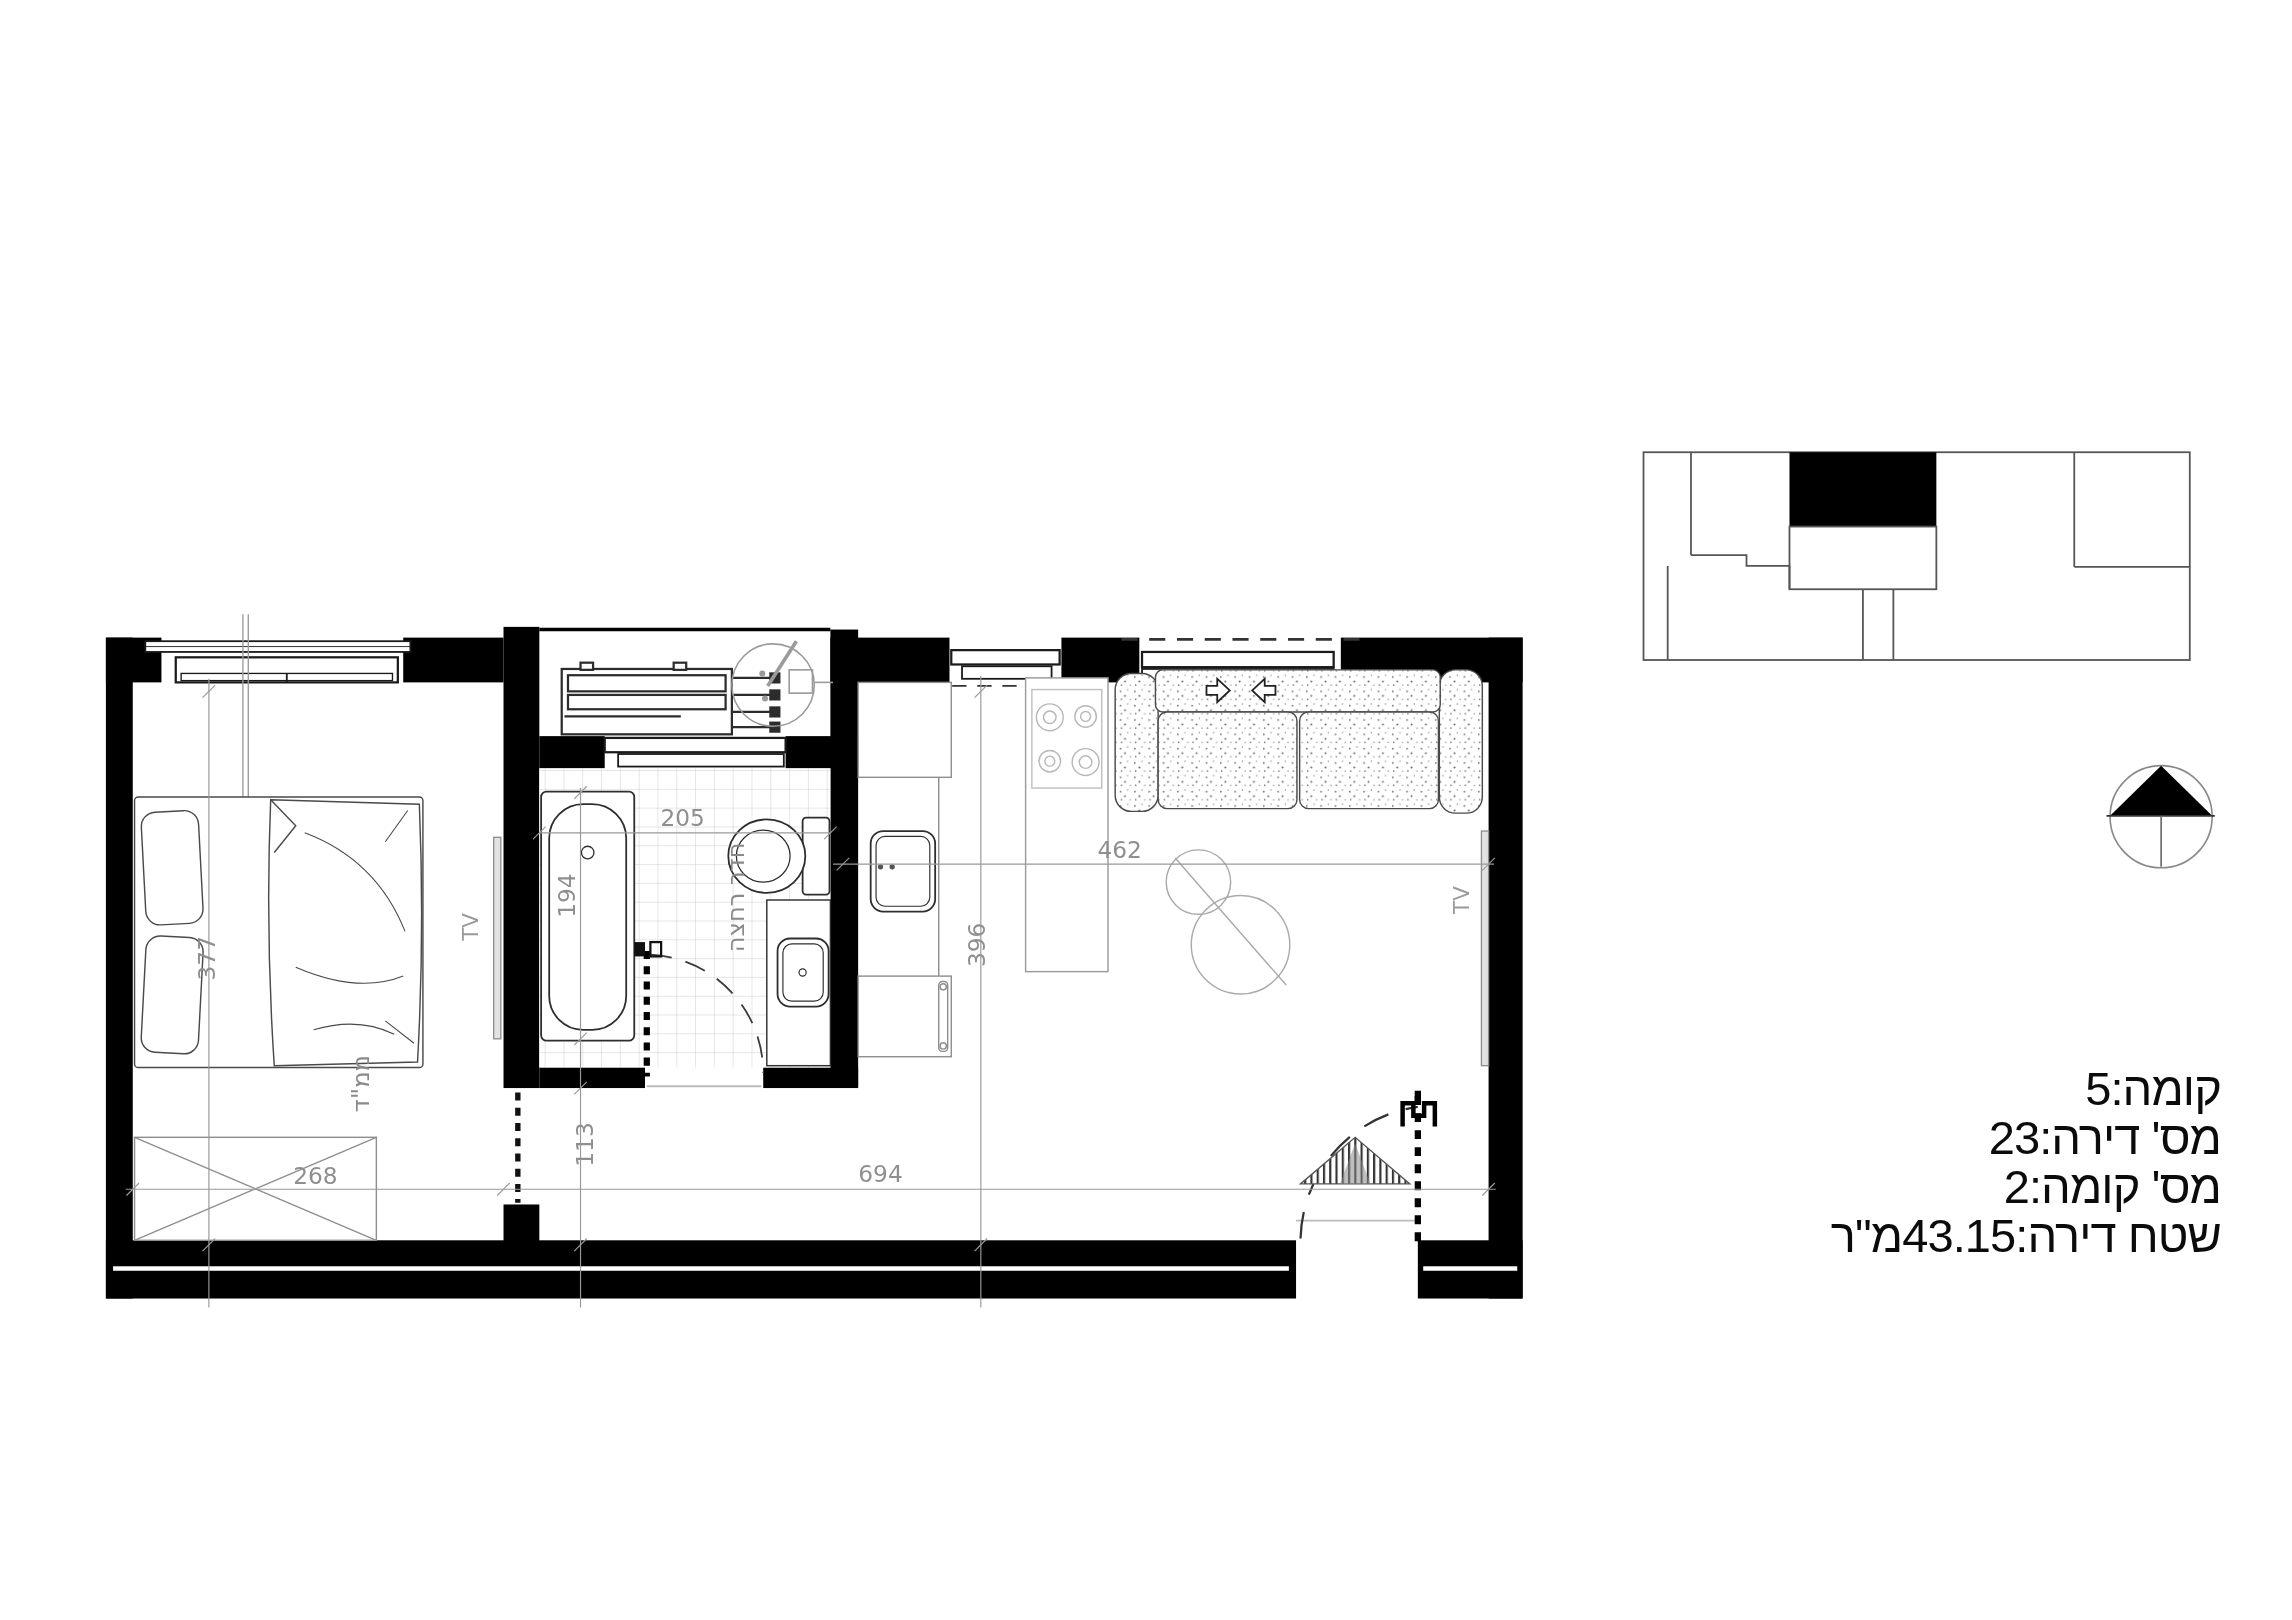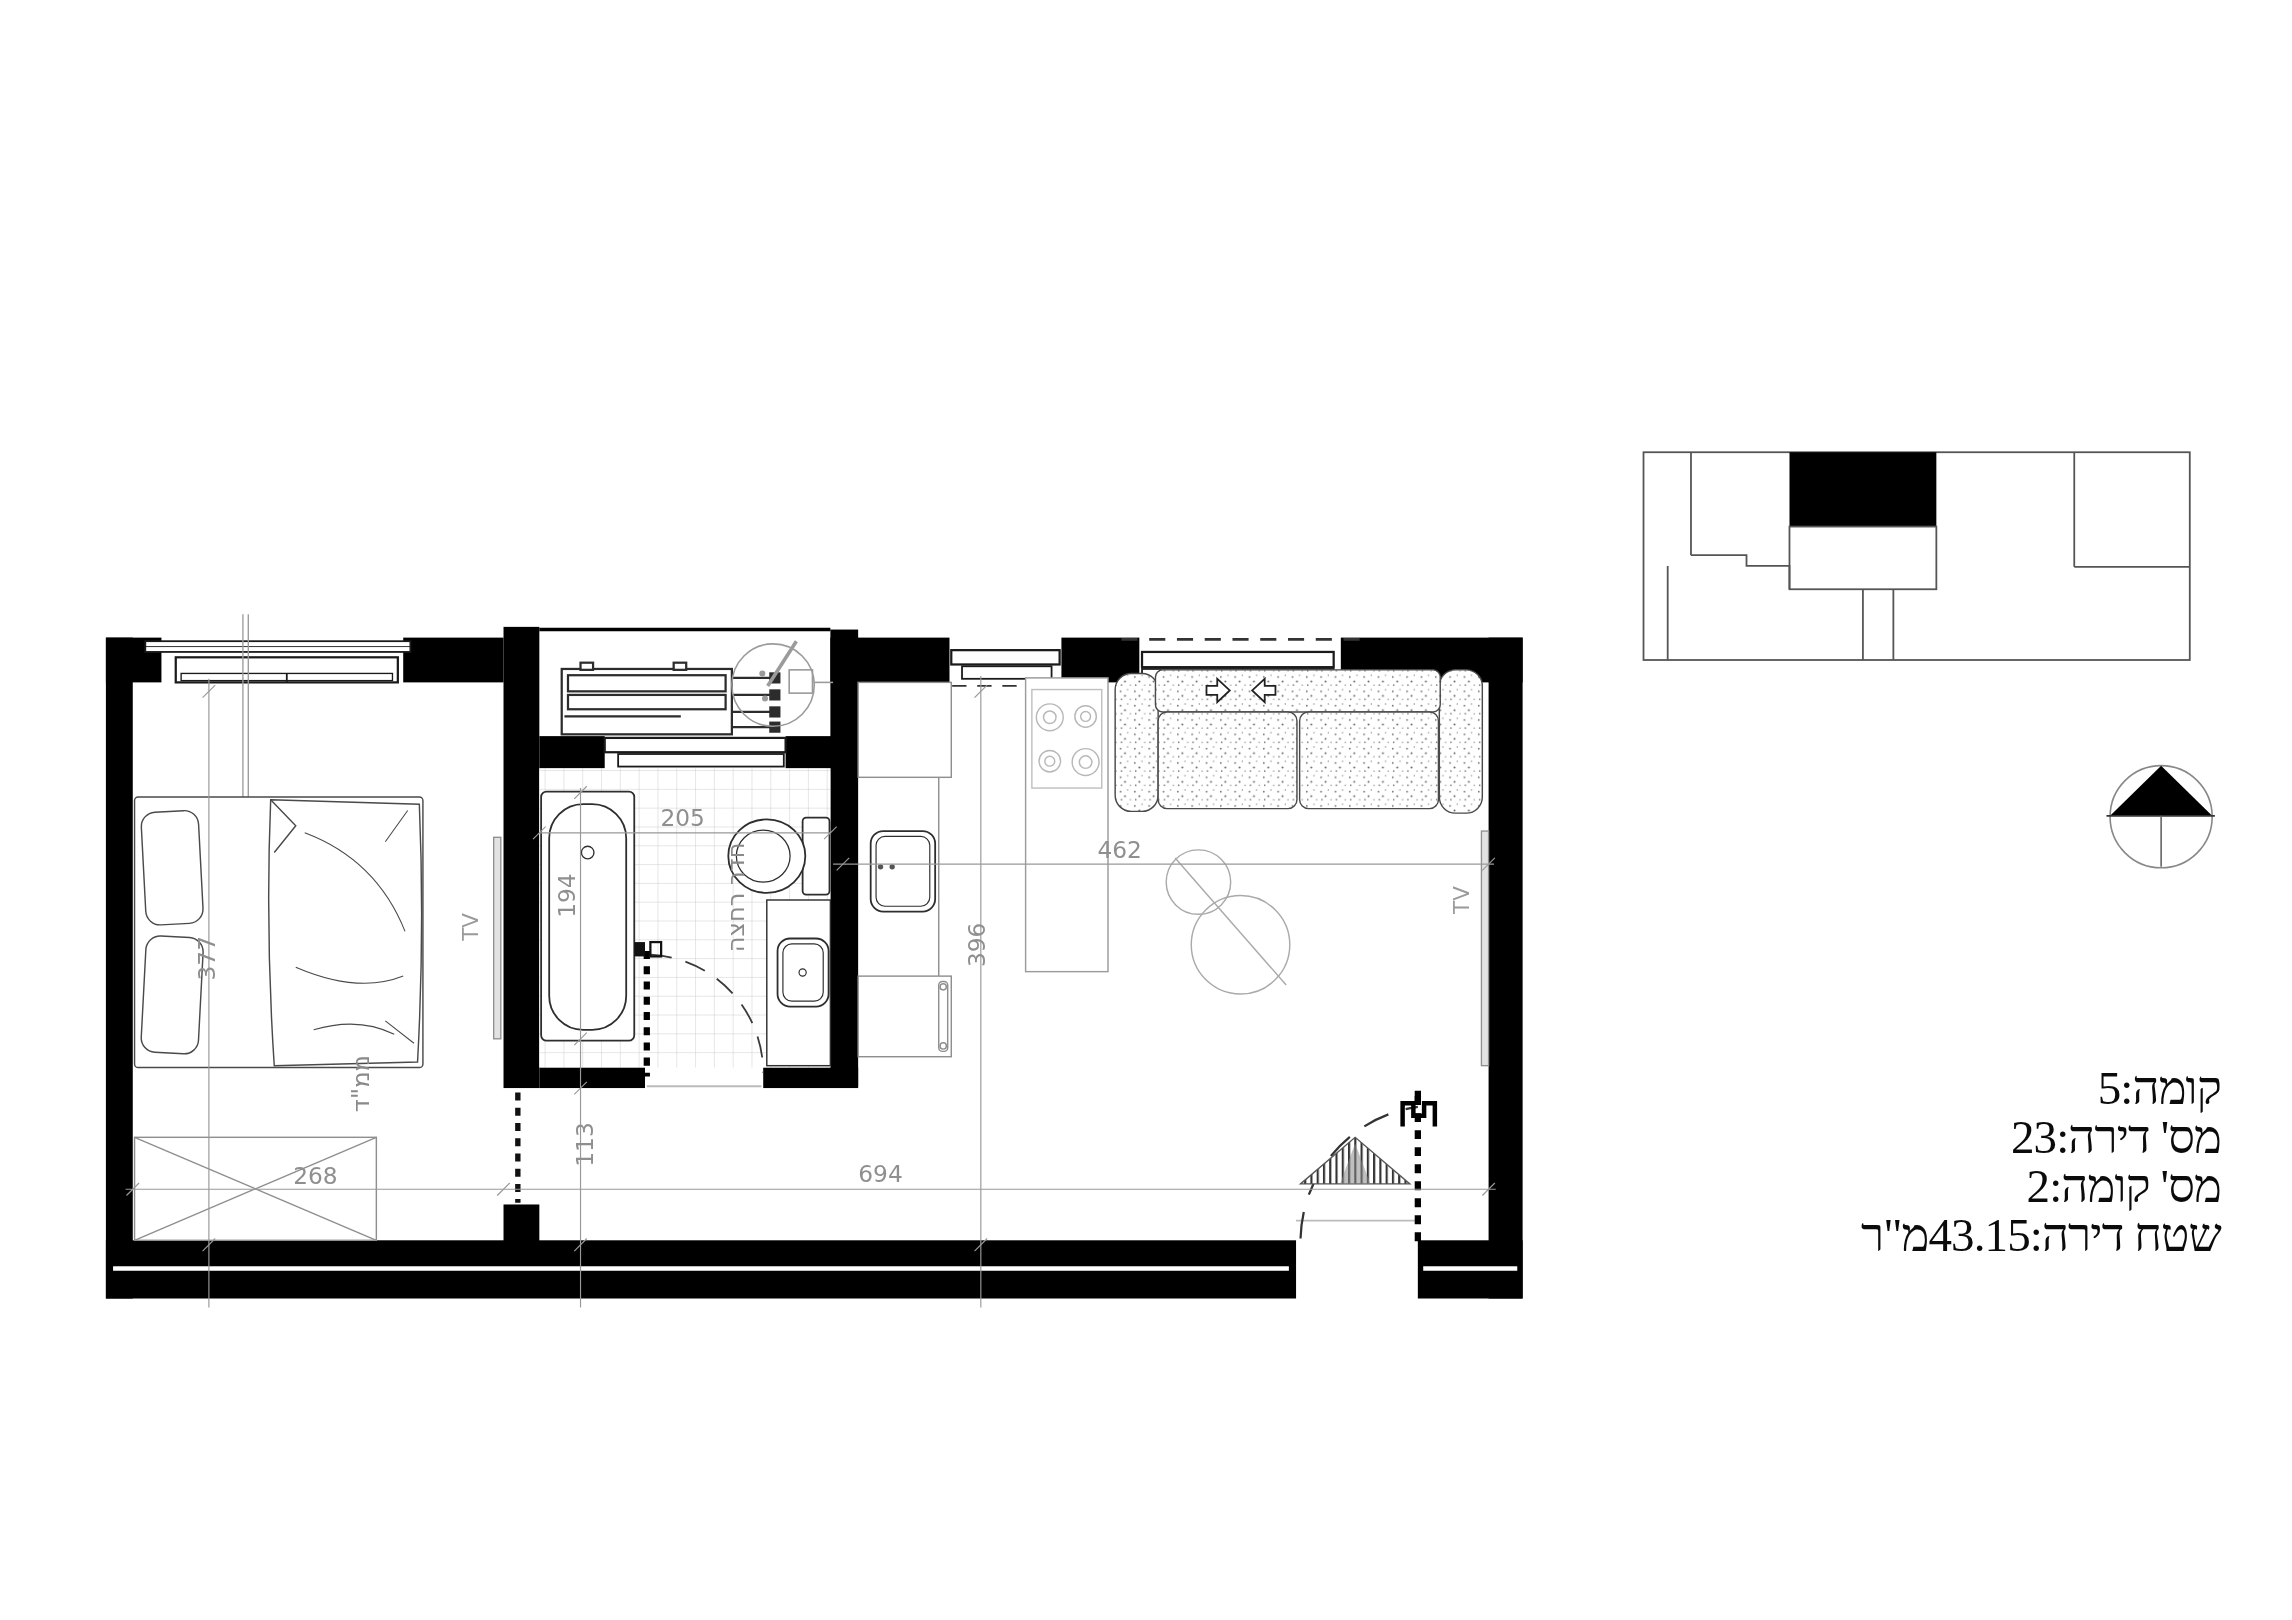--- a/index.html
+++ b/index.html
@@ -1,21 +1,21 @@
 <!DOCTYPE html>
 <html style="font-size:14.3px"><head>
 <meta charset="utf-8">
 <style>
   html,body{margin:0;padding:0;background:#ffffff;}
   .canvas{position:relative;width:2293px;height:1620px;background:#ffffff;overflow:hidden;
           font-family:"DejaVu Sans",sans-serif;}
   .plan-svg{position:absolute;left:0;top:0;}
   .info-panel{position:absolute;top:1064px;right:72px;width:681px;
               direction:rtl;color:#0b0b0b;font-size:47px;line-height:49px;
-              font-family:Liberation Serif, serif;letter-spacing:-0.9px;white-space:nowrap;}
+              font-family:Liberation Sans, sans-serif;letter-spacing:-0.9px;white-space:nowrap;}
   .info-panel span{display:block;}
   .dim-text{font-size:26px;fill:#8f8f8f;font-family:"DejaVu Sans",sans-serif;}
   .room-text{font-size:27px;fill:#8a8a8a;font-family:"DejaVu Sans",sans-serif;}
   .tv-text{font-size:24px;fill:#9a9a9a;font-family:"DejaVu Sans",sans-serif;}
 </style>
 </head>
 <body>
 
 <div class="canvas">
 

